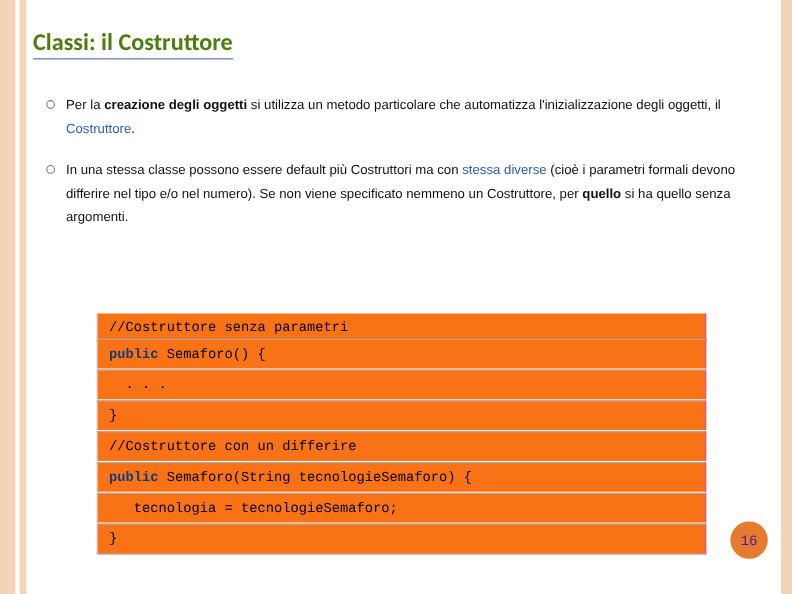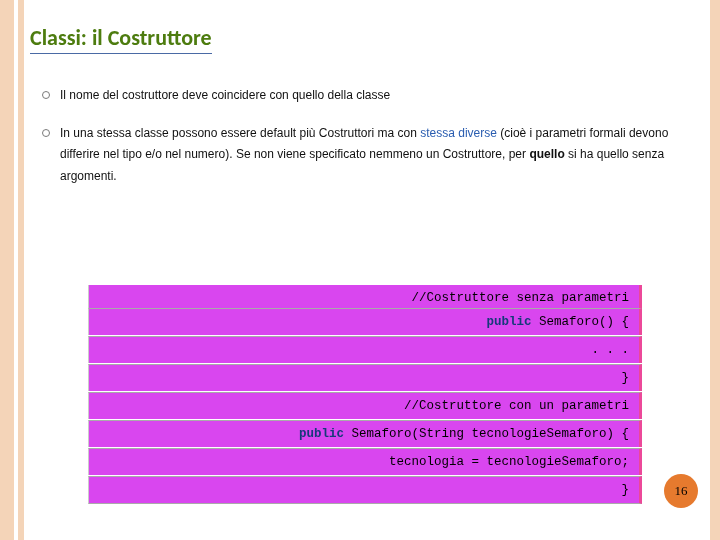--- a/index.html
+++ b/index.html
@@ -49,63 +49,64 @@
   }
   .bullets b { font-weight: 700; }
   .bullets .blue { color: #2a5db0; }
 
   .coderow {
     position: absolute;
     left: 88px;
     right: 78px;
     border-top: 1px solid #aaa;
     border-left: 1px solid #ccc;
-    border-right: 3px solid #ec4899;
+    border-right: 1px solid #ec4899;
     padding: 6px 10px;
     font-family: "Courier New", monospace;
     font-size: 12.5px;
-    background: #d946ef;
+    background: #f97316;
     white-space: pre;
-    text-align: right;
   }
   .code-kw { color: #153a7a; font-weight: 700; }
   .code-cls { font-weight: 400; }
 
   .pagebadge {
     position: absolute;
     right: 22px; bottom: 32px;
     width: 34px; height: 34px;
     border-radius: 50%;
     background: #e67a2e;
-    color: #000000;
+    color: #4c1d95;
     font-size: 13px;
     display: flex;
     align-items: center;
     justify-content: center;
-    font-family: Liberation Serif, serif;
+    font-family: Liberation Mono, monospace;
   }
 </style>
 </head>
 <body>
 
 <div class="stripe-l1"></div>
 <div class="stripe-l2"></div>
 <div class="stripe-r"></div>
 
 <div class="title">Classi: il Costruttore</div>
 
 <ul class="bullets">
-  <li>Il nome del costruttore deve coincidere con quello della classe</li>
+  <li>
+    <span>Per la </span><b>creazione degli oggetti</b><span> si utilizza un metodo particolare che automatizza l'inizializzazione degli oggetti, il </span><span class="blue">Costruttore</span><span>.</span>
+  </li>
   <li>
     <span>In una stessa classe possono essere default più Costruttori ma con </span><span class="blue">stessa diverse</span><span> (cioè i parametri formali devono differire nel tipo e/o nel numero). Se non viene specificato nemmeno un Costruttore, per </span><b>quello</b><span> si ha quello senza argomenti.</span>
   </li>
 </ul>
 
 <div class="coderow" style="top:285px;border-top:none;">//Costruttore senza parametri</div>
 <div class="coderow" style="top:308px;"><span class="code-kw">public</span><span class="code-cls"> Semaforo</span><span>() {</span></div>
 <div class="coderow" style="top:336px;">  . . .</div>
 <div class="coderow" style="top:364px;">}</div>
-<div class="coderow" style="top:392px;">//Costruttore con un parametri</div>
+<div class="coderow" style="top:392px;">//Costruttore con un differire</div>
 <div class="coderow" style="top:420px;"><span class="code-kw">public</span><span class="code-cls"> Semaforo</span><span>(String tecnologieSemaforo) {</span></div>
 <div class="coderow" style="top:448px;">   tecnologia = tecnologieSemaforo;</div>
 <div class="coderow" style="top:476px;border-bottom:1px solid #aaa;">}</div>
 
 <div class="pagebadge">16</div>
 
 </body></html>

